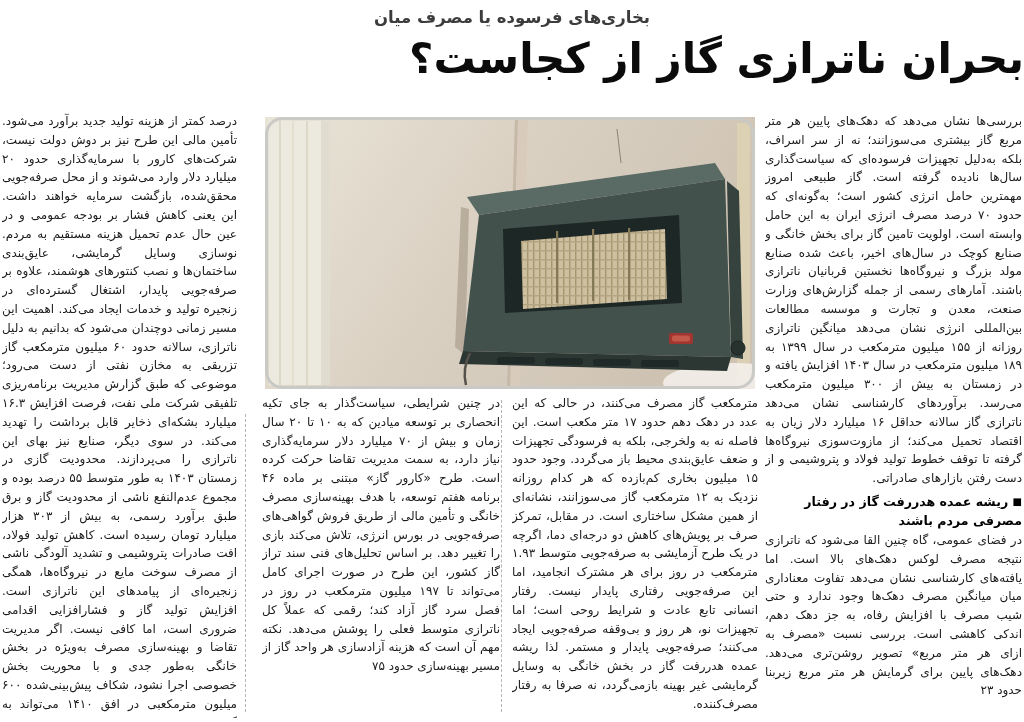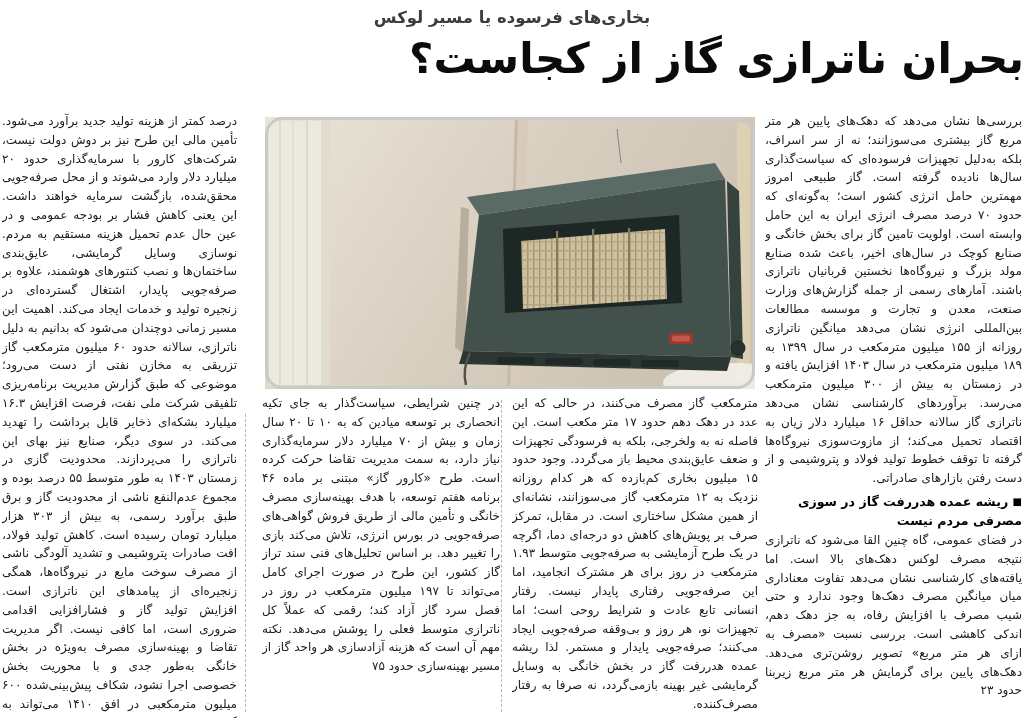--- a/index.html
+++ b/index.html
@@ -34,21 +34,21 @@
   }
   .vrule.r1{top:414px;height:298px;left:245px;}
   .vrule.r2{top:400px;height:312px;left:501px;}
   .photo{
     position:absolute;top:117px;left:265px;width:490px;height:272px;
   }
 </style>
 </head>
 <body>
 
-<div class="kicker">بخاری‌های فرسوده یا مسیر لوکس</div>
+<div class="kicker">بخاری‌های فرسوده یا مصرف میان</div>
 <h1 class="headline">بحران ناترازی گاز از کجاست؟</h1>
 
 <svg class="photo" viewBox="0 0 490 272" aria-hidden="true">
   <defs>
     <linearGradient id="wallg" x1="0" y1="0" x2="1" y2="0.35">
       <stop offset="0" stop-color="#e9e4d8"></stop>
       <stop offset="0.55" stop-color="#d9cfc1"></stop>
       <stop offset="1" stop-color="#cec3b3"></stop>
     </linearGradient>
     <pattern id="grillep" width="6" height="9" patternUnits="userSpaceOnUse">
@@ -101,21 +101,21 @@
   </g>
 
   <rect x="1.5" y="1.5" width="487" height="269" rx="16" fill="none" stroke="#c9c9c6" stroke-width="3"></rect>
 </svg>
 
 <div class="vrule r1"></div>
 <div class="vrule r2"></div>
 
 <div class="col col-right">
   <p>بررسی‌ها نشان می‌دهد که دهک‌های پایین هر متر مربع گاز بیشتری می‌سوزانند؛ نه از سر اسراف، بلکه به‌دلیل تجهیزات فرسوده‌ای که سیاست‌گذاری سال‌ها نادیده گرفته است. گاز طبیعی امروز مهمترین حامل انرژی کشور است؛ به‌گونه‌ای که حدود ۷۰ درصد مصرف انرژی ایران به این حامل وابسته است. اولویت تامین گاز برای بخش خانگی و صنایع کوچک در سال‌های اخیر، باعث شده صنایع مولد بزرگ و نیروگاه‌ها نخستین قربانیان ناترازی باشند. آمارهای رسمی از جمله گزارش‌های وزارت صنعت، معدن و تجارت و موسسه مطالعات بین‌المللی انرژی نشان می‌دهد میانگین ناترازی روزانه از ۱۵۵ میلیون مترمکعب در سال ۱۳۹۹ به ۱۸۹ میلیون مترمکعب در سال ۱۴۰۳ افزایش یافته و در زمستان به بیش از ۳۰۰ میلیون مترمکعب می‌رسد. برآوردهای کارشناسی نشان می‌دهد ناترازی گاز سالانه حداقل ۱۶ میلیارد دلار زیان به اقتصاد تحمیل می‌کند؛ از مازوت‌سوزی نیروگاه‌ها گرفته تا توقف خطوط تولید فولاد و پتروشیمی و از دست رفتن بازارهای صادراتی.</p>
-  <h3><span class="bullet">■</span> <span>ریشه عمده هدررفت گاز در سوزی مصرفی مردم نیست</span></h3>
+  <h3><span class="bullet">■</span> <span>ریشه عمده هدررفت گاز در رفتار مصرفی مردم باشند</span></h3>
   <p>در فضای عمومی، گاه چنین القا می‌شود که ناترازی نتیجه مصرف لوکس دهک‌های بالا است. اما یافته‌های کارشناسی نشان می‌دهد تفاوت معناداری میان میانگین مصرف دهک‌ها وجود ندارد و حتی شیب مصرف با افزایش رفاه، به جز دهک دهم، اندکی کاهشی است. بررسی نسبت «مصرف به ازای هر متر مربع» تصویر روشن‌تری می‌دهد. دهک‌های پایین برای گرمایش هر متر مربع زیربنا حدود ۲۳</p>
 </div>
 
 <div class="col col-midR">
   <p>مترمکعب گاز مصرف می‌کنند، در حالی که این عدد در دهک دهم حدود ۱۷ متر مکعب است. این فاصله نه به ولخرجی، بلکه به فرسودگی تجهیزات و ضعف عایق‌بندی محیط باز می‌گردد. وجود حدود ۱۵ میلیون بخاری کم‌بازده که هر کدام روزانه نزدیک به ۱۲ مترمکعب گاز می‌سوزانند، نشانه‌ای از همین مشکل ساختاری است. در مقابل، تمرکز صرف بر پویش‌های کاهش دو درجه‌ای دما، اگرچه در یک طرح آزمایشی به صرفه‌جویی متوسط ۱.۹۳ مترمکعب در روز برای هر مشترک انجامید، اما این صرفه‌جویی رفتاری پایدار نیست. رفتار انسانی تابع عادت و شرایط روحی است؛ اما تجهیزات نو، هر روز و بی‌وقفه صرفه‌جویی ایجاد می‌کنند؛ صرفه‌جویی پایدار و مستمر. لذا ریشه عمده هدررفت گاز در بخش خانگی به وسایل گرمایشی غیر بهینه بازمی‌گردد، نه صرفا به رفتار مصرف‌کننده.</p>
 </div>
 
 <div class="col col-midL">
   <p>در چنین شرایطی، سیاست‌گذار به جای تکیه انحصاری بر توسعه میادین که به ۱۰ تا ۲۰ سال زمان و بیش از ۷۰ میلیارد دلار سرمایه‌گذاری نیاز دارد، به سمت مدیریت تقاضا حرکت کرده است. طرح «کارور گاز» مبتنی بر ماده ۴۶ برنامه هفتم توسعه، با هدف بهینه‌سازی مصرف خانگی و تأمین مالی از طریق فروش گواهی‌های صرفه‌جویی در بورس انرژی، تلاش می‌کند بازی را تغییر دهد. بر اساس تحلیل‌های فنی سند تراز گاز کشور، این طرح در صورت اجرای کامل می‌تواند تا ۱۹۷ میلیون مترمکعب در روز در فصل سرد گاز آزاد کند؛ رقمی که عملاً کل ناترازی متوسط فعلی را پوشش می‌دهد. نکته مهم آن است که هزینه آزادسازی هر واحد گاز از مسیر بهینه‌سازی حدود ۷۵</p>
 </div>

